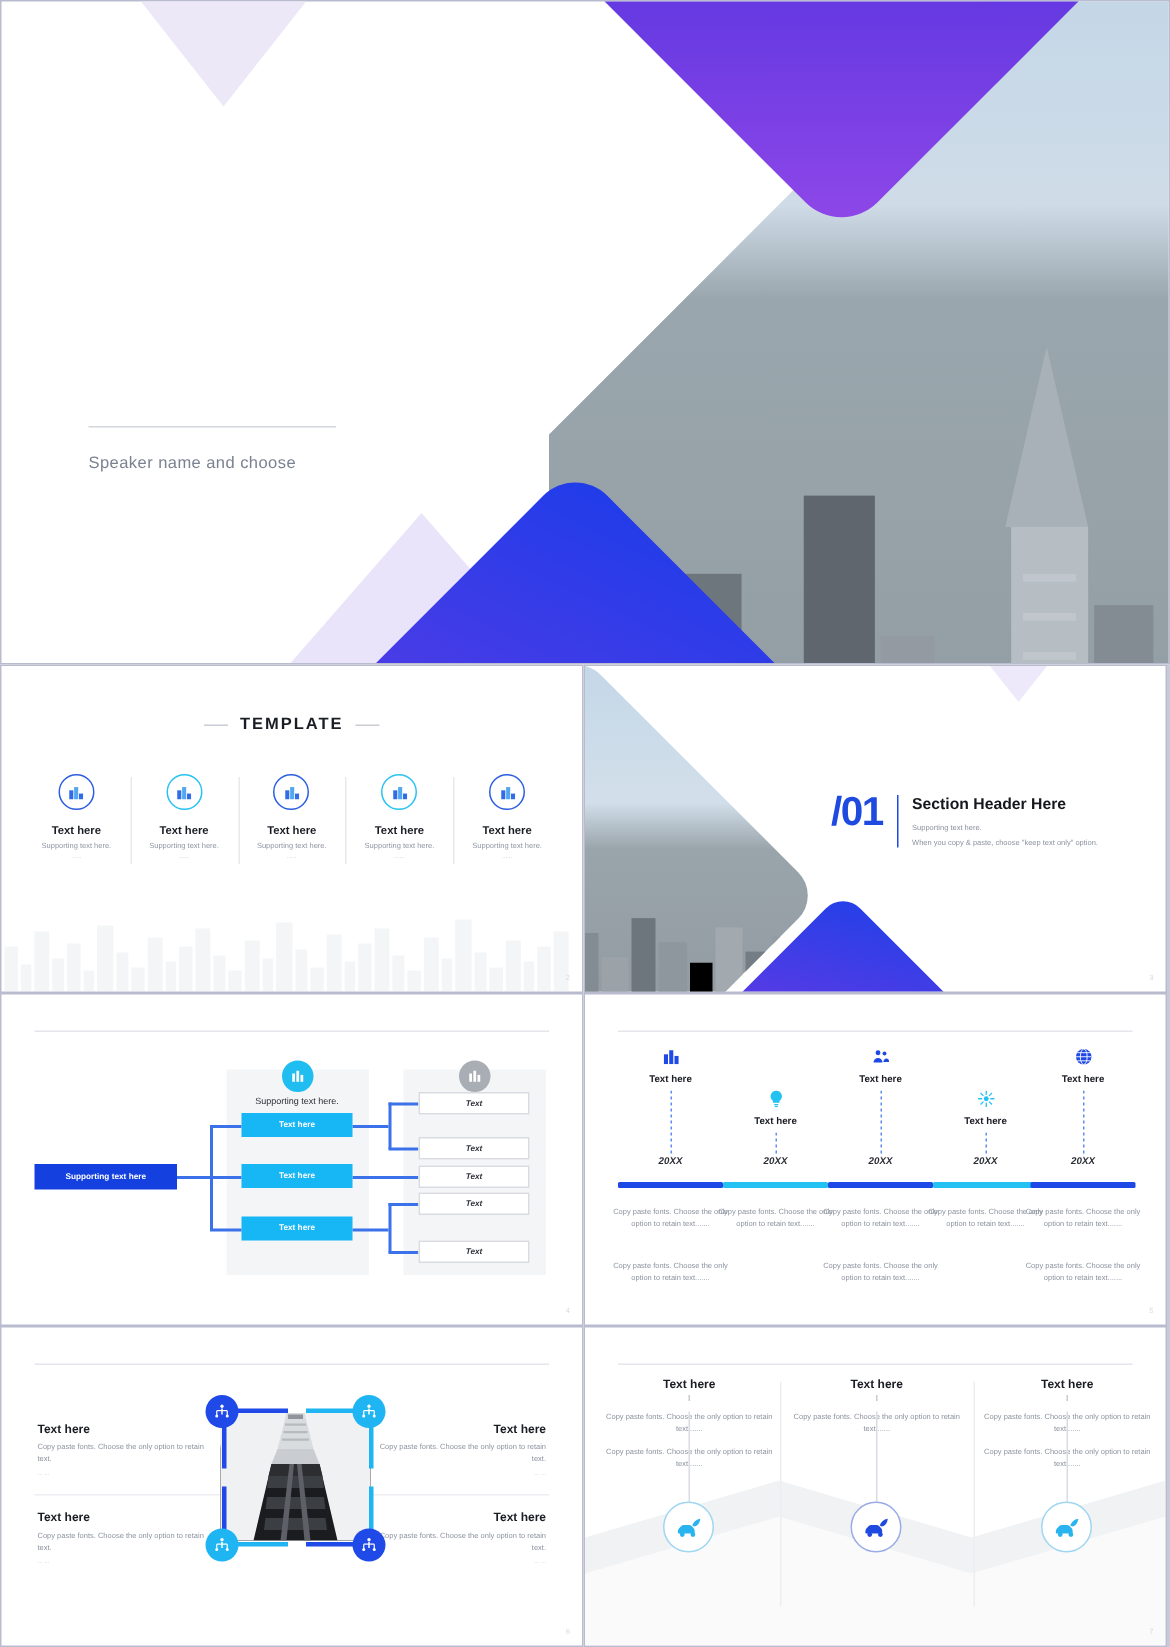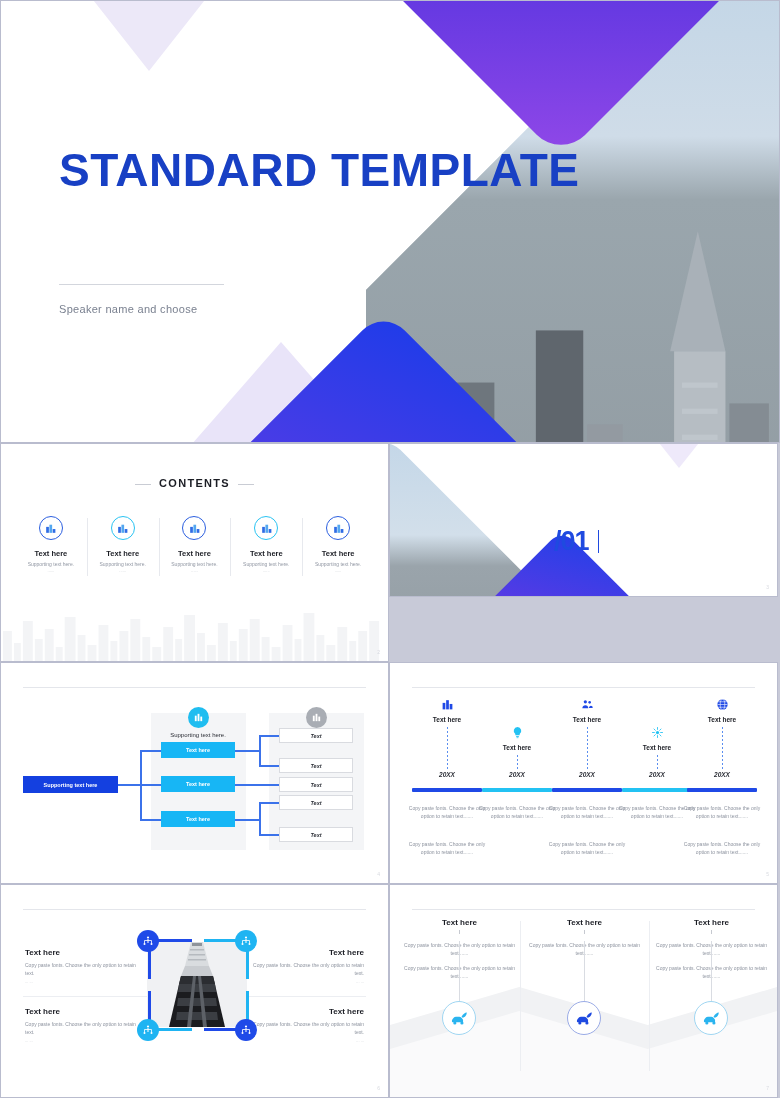--- a/index.html
+++ b/index.html
@@ -124,21 +124,21 @@
   .c-label { font-size: 7.5px; font-weight: bold; color: #1b1d24; }
   .c-sub { font-size: 5px; color: #9197a3; margin-top: 3px; }
   .c-dots { font-size: 4px; color: #c9ccd4; margin-top: 1px; }
   .skyline {
     position: absolute; left: 0; bottom: 0; width: 100%; height: 60px;
     opacity: .5;
   }
   .pg { position: absolute; right: 8px; bottom: 6px; font-size: 5px; color: #d8dae0; }
 
   
-  #slide-section { left: 389px; top: 443px; height: 154px; }
+  #slide-section { left: 389px; top: 443px; height: 219px; }
   .sec-photo {
     position: absolute; left: -120px; top: 38px;
     width: 230px; height: 230px;
     border-radius: 22px; transform: rotate(45deg); overflow: hidden;
   }
   .sec-photo .photo-inner {
     position: absolute; left: -40px; top: -40px;
     width: 310px; height: 310px; transform: rotate(-45deg);
     background: linear-gradient(to bottom, #c4d7e8 0%, #d2dfea 30%, #9aa4ab 40%, #8b949a 100%);
   }
@@ -299,29 +299,28 @@
               <rect x="160" y="160" width="18" height="2"></rect>
           </g>
         </svg>
       </div>
     </div>
 
     <div class="wedge-purple"></div>
     <div class="wedge-blue"></div>
 
     <div class="title-block">
-      <div class="main-title">STANDARD TEMPLATE</div>
     </div>
     <div class="title-rule"></div>
     <div class="speaker">Speaker name and choose</div>
   </div>
 
   <div class="slide slide-half" id="slide-contents">
     <div class="contents-head">
-      <span class="dash"></span><span>CONTENTS</span><span class="dash"></span>
+      <span class="dash"></span><span>TEMPLATE</span><span class="dash"></span>
     </div>
 
     <div class="contents-row">
       <div class="contents-cell">
         <div class="c-icon">
           <svg width="13" height="13" viewBox="0 0 24 24">
               <rect x="4" y="9" width="5" height="11" fill="#2f6ce5"></rect>
               <rect x="10" y="5" width="5" height="15" fill="#53a7f0"></rect>
               <rect x="16" y="13" width="5" height="7" fill="#2f6ce5"></rect>
             </svg>
@@ -446,20 +445,25 @@
             <rect x="285" y="104" width="19" height="112" fill="#949ba2"></rect>
           </g>
         </svg>
       </div>
     </div>
     <div class="sec-wedge"></div>
 
     <div class="sec-content">
       <div class="sec-num">/01</div>
       <div class="sec-bar"></div>
+      <div>
+        <div class="sec-title">Section Header Here</div>
+        <div class="sec-p1">Supporting text here.</div>
+        <div class="sec-p2">When you copy &amp; paste, choose "keep text only" option.</div>
+      </div>
     </div>
     <div class="pg">3</div>
   </div>
 
   <div class="slide slide-half" id="slide-diagram">
     <div class="top-rule"></div>
 
     <div class="dg-panel mid"></div>
     <div class="dg-panel right"></div>
 

